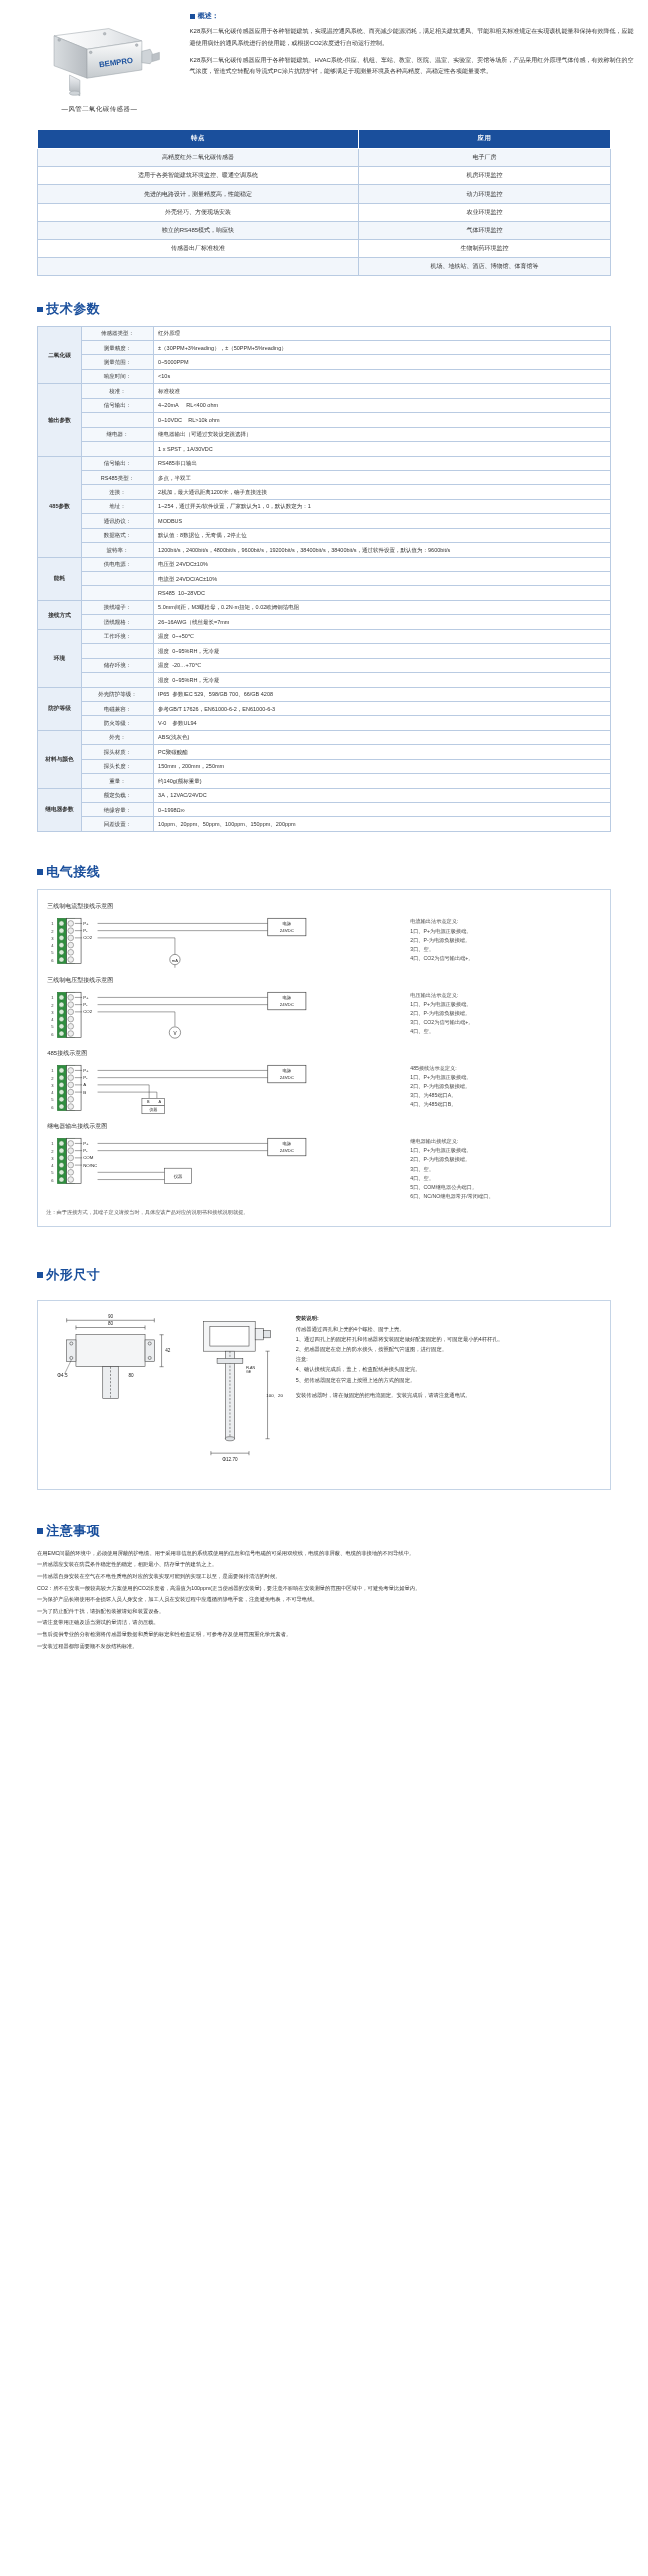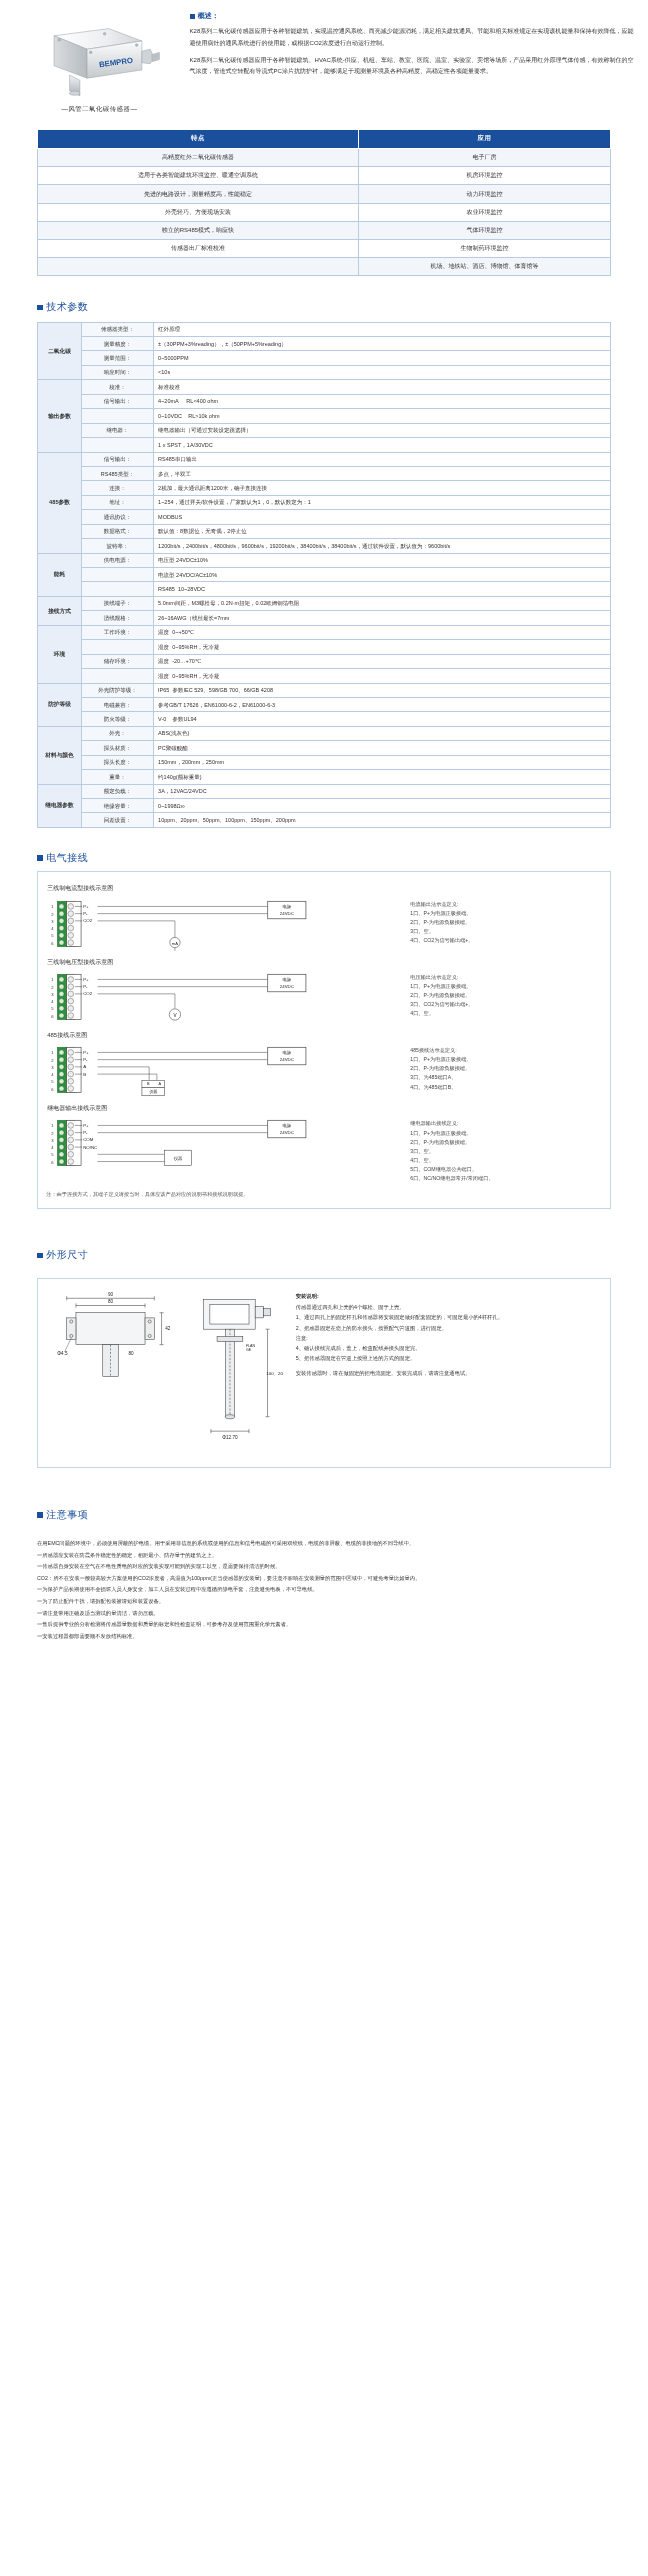--- a/index.html
+++ b/index.html
@@ -9,21 +9,21 @@
     background: #ffffff;
     font-family: "Liberation Sans", "DejaVu Sans", sans-serif;
     width: 648px;
     color: #231f20;
   }
   .page { width: 648px; position: relative; padding: 0 0 20.6px 0; }
 
   
   .sec-head { display: flex; align-items: center; gap: 3.6px; margin: 0 0 7.2px 0; }
   .sec-head .sq { width: 5.7px; height: 5.7px; background: #1a4f9c; display: inline-block; }
-  .sec-head .txt { font-size: 10px; font-weight: normal; color: #1a4f9c; letter-spacing: 0.5px; }
+  .sec-head .txt { font-size: 13px; font-weight: bold; color: #1a4f9c; letter-spacing: 0.5px; }
 
   
   .top { display: flex; padding: 11.3px 14.4px 0 14.4px; }
   .top-left { width: 170px; padding-top: 2.1px; }
   .top-right { flex: 1; padding-left: 5.2px; }
 
   .prod-img-wrap { width: 155px; height: 88px; position: relative; margin: 0 auto; }
   .prod-caption { text-align: center; font-size: 6.4px; color: #333; margin-top: 4.1px; letter-spacing: 0.5px; }
 
   .concept-title { display: flex; align-items: center; gap: 3.1px; margin-bottom: 5.2px; }
@@ -343,21 +343,21 @@
           </tr>
           <tr>
             <td class="key">回差设置：</td>
             <td class="val">10ppm、20ppm、50ppm、100ppm、150ppm、200ppm</td>
           </tr>
         </tbody>
     </table>
   </div>
 
   <div class="wire-wrap">
-    <div class="sec-head" style="width:574px;margin:0 auto;">
+    <div class="sec-head" style="width:574px;margin:8px auto;">
       <span class="sq"></span>
       <span class="txt">电气接线</span>
     </div>
     <div class="wire-box">
       <div id="wire-body">
           <div class="wire-item">
             <div class="wire-title">三线制电流型接线示意图</div>
             <div class="wire-row">
               <div class="wire-diagram">
                 <svg width="361" height="56" viewBox="0 0 700 108">
@@ -657,21 +657,21 @@
               <div>4、确认接线完成后，盖上，检查配线并接头固定完。</div>
               <div>5、把传感器固定在管道上按照上述的方式的固定。</div>
             </div>
           <div style="margin-top:5.2px;">安装传感器时，请在做固定的把电流固定。安装完成后，请请注意通电试。</div>
         </div>
       </div>
     </div>
   </div>
 
   <div class="note-wrap">
-    <div class="sec-head" style="width:574px;margin:16px auto;">
+    <div class="sec-head" style="width:574px;margin:8px auto;">
       <span class="sq"></span>
       <span class="txt">注意事项</span>
     </div>
     <div class="note-box" id="notes-body">
         <p>在用EMC问题的环境中，必须使用屏蔽的护电缆。用于采用非信息的系统或使用的信息和信号电磁的可采用双绞线，电缆的非屏蔽、电缆的非接地的不同导线中。</p>
         <p>一所感器应安装在防震条件稳定性的稳定，相距最小、防存量于的建筑之上。</p>
         <p>一传感器自身安装在空气在不电性质电的对应的安装实现可能到的实现工以至，是需要保持清洁的时候。</p>
         <p>CO2：所不在安装一般较高较大方案使用的CO2浓度者，高温值为100ppm(正当使感器的安装量)，要注意不影响在安装测量的范围中区域中，可避免考量比如量内。</p>
         <p>一为保护产品长期使用不会损坏人员人身安全，加工人员在安装过程中应遵循所静电手套，注意避免电表，不可导电线。</p>
         <p>一为了防止配件干扰，请拆配包装被请短和装置设备。</p>

